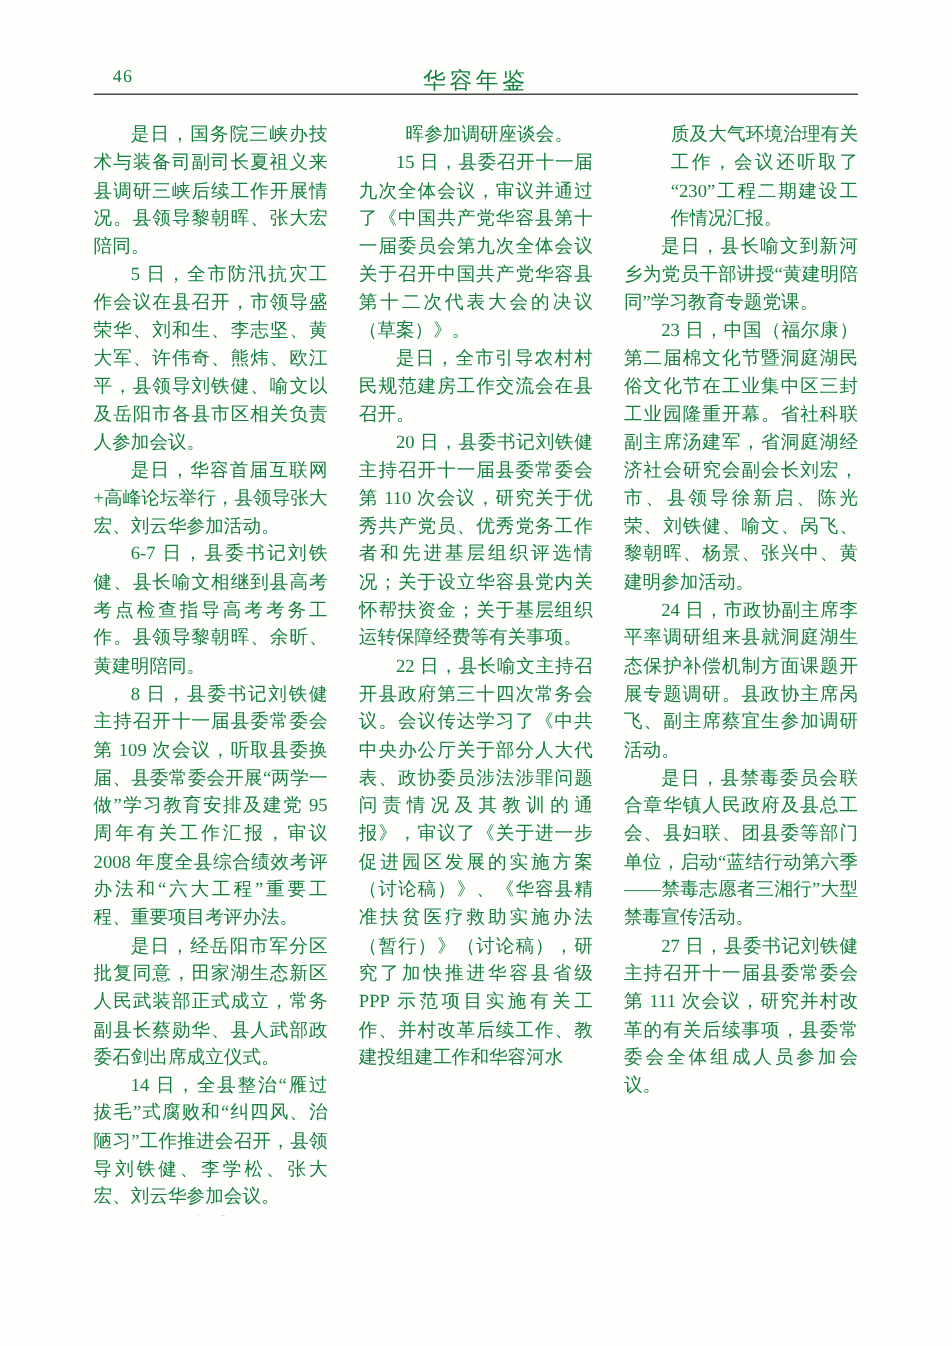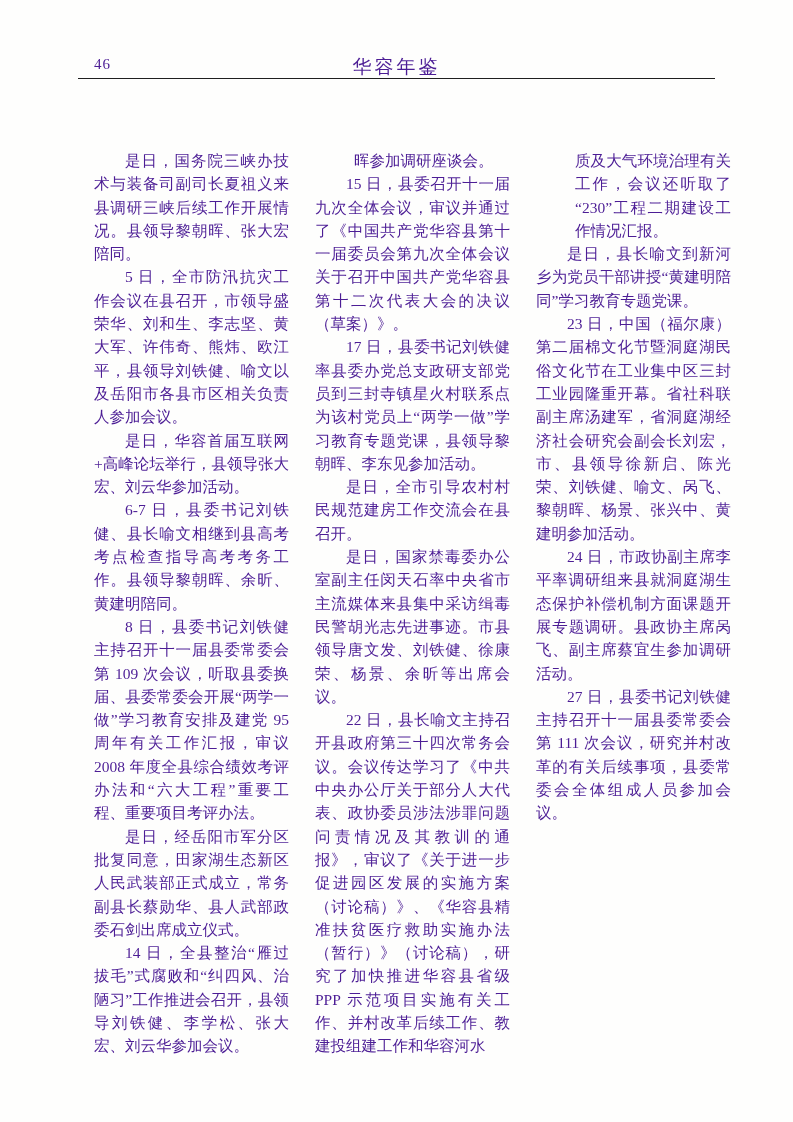--- a/index.html
+++ b/index.html
@@ -7,21 +7,21 @@
     padding: 0;
     background: #ffffff;
   }
   .page {
     position: relative;
     width: 793px;
     height: 1122px;
     background: #fefefd;
     overflow: hidden;
     font-family: "Liberation Serif", "DejaVu Serif", serif;
-    color: #4c1d95;
+    color: #15803d;
     -webkit-font-smoothing: antialiased;
   }
   .header {
     position: absolute;
     left: 78px;
     top: 52px;
     width: 637px;
     height: 26px;
     border-bottom: 1.5px solid #1f1f1f;
   }
@@ -36,28 +36,27 @@
     position: absolute;
     left: 0;
     right: 0;
     top: 2px;
     text-align: center;
     font-size: 19px;
     letter-spacing: 3px;
   }
   .body-text {
     position: absolute;
-    left: 94px;
+    left: 78px;
     top: 101px;
     width: 637px;
     height: 912px;
     display: flex;
     gap: 26px;
     overflow: hidden;
-    margin-top: 48px;
   }
   .column {
     width: 195px;
     flex: 0 0 195px;
     overflow: hidden;
     text-align: justify;
     font-size: 15.5px;
     line-height: 23.3px;
   }
   .column p {
@@ -85,26 +84,26 @@
         <p>是日，华容首届互联网+高峰论坛举行，县领导张大宏、刘云华参加活动。</p>
         <p>6-7 日，县委书记刘铁健、县长喻文相继到县高考考点检查指导高考考务工作。县领导黎朝晖、余昕、黄建明陪同。</p>
         <p>8 日，县委书记刘铁健主持召开十一届县委常委会第 109 次会议，听取县委换届、县委常委会开展“两学一做”学习教育安排及建党 95 周年有关工作汇报，审议 2008 年度全县综合绩效考评办法和“六大工程”重要工程、重要项目考评办法。</p>
         <p>是日，经岳阳市军分区批复同意，田家湖生态新区人民武装部正式成立，常务副县长蔡勋华、县人武部政委石剑出席成立仪式。</p>
         <p>14 日，全县整治“雁过拔毛”式腐败和“纠四风、治陋习”工作推进会召开，县领导刘铁健、李学松、张大宏、刘云华参加会议。</p>
         <p>是日，市委副秘书长杨志军带领市第七次党代会报告起草组一行人员来县调研，就市第七次党代会报告起草工作听取意见和建议，县领导喻文、付岳君、黎朝</p>
       </div>
     <div class="column">
         <p class="cont">晖参加调研座谈会。</p>
         <p>15 日，县委召开十一届九次全体会议，审议并通过了《中国共产党华容县第十一届委员会第九次全体会议关于召开中国共产党华容县第十二次代表大会的决议（草案）》。</p>
-        <p>17 日，县委书记刘铁健率县委办党总支政研支部党员到三封寺镇星火村联系点为该村党员上“两学一做”学习教育专题党课，县领导黎朝晖、李东见参加活动。</p>
         <p>是日，全市引导农村村民规范建房工作交流会在县召开。</p>
-        <p>是日，国家禁毒委办公室副主任闵天石率中央省市主流媒体来县集中采访缉毒民警胡光志先进事迹。市县领导唐文发、刘铁健、徐康荣、杨景、余昕等出席会议。</p>
+        <p>20 日，县委书记刘铁健主持召开十一届县委常委会第 110 次会议，研究关于优秀共产党员、优秀党务工作者和先进基层组织评选情况；关于设立华容县党内关怀帮扶资金；关于基层组织运转保障经费等有关事项。</p>
         <p>22 日，县长喻文主持召开县政府第三十四次常务会议。会议传达学习了《中共中央办公厅关于部分人大代表、政协委员涉法涉罪问题问责情况及其教训的通报》，审议了《关于进一步促进园区发展的实施方案（讨论稿）》、《华容县精准扶贫医疗救助实施办法（暂行）》（讨论稿），研究了加快推进华容县省级 PPP 示范项目实施有关工作、并村改革后续工作、教建投组建工作和华容河水</p>
       </div>
     <div class="column">
         <p class="cont">质及大气环境治理有关工作，会议还听取了“230”工程二期建设工作情况汇报。</p>
         <p>是日，县长喻文到新河乡为党员干部讲授“黄建明陪同”学习教育专题党课。</p>
         <p>23 日，中国（福尔康）第二届棉文化节暨洞庭湖民俗文化节在工业集中区三封工业园隆重开幕。省社科联副主席汤建军，省洞庭湖经济社会研究会副会长刘宏，市、县领导徐新启、陈光荣、刘铁健、喻文、呙飞、黎朝晖、杨景、张兴中、黄建明参加活动。</p>
         <p>24 日，市政协副主席李平率调研组来县就洞庭湖生态保护补偿机制方面课题开展专题调研。县政协主席呙飞、副主席蔡宜生参加调研活动。</p>
+        <p>是日，县禁毒委员会联合章华镇人民政府及县总工会、县妇联、团县委等部门单位，启动“蓝结行动第六季——禁毒志愿者三湘行”大型禁毒宣传活动。</p>
         <p>27 日，县委书记刘铁健主持召开十一届县委常委会第 111 次会议，研究并村改革的有关后续事项，县委常委会全体组成人员参加会议。</p>
       </div>
   </div>
 </div>
 
 </body></html>

